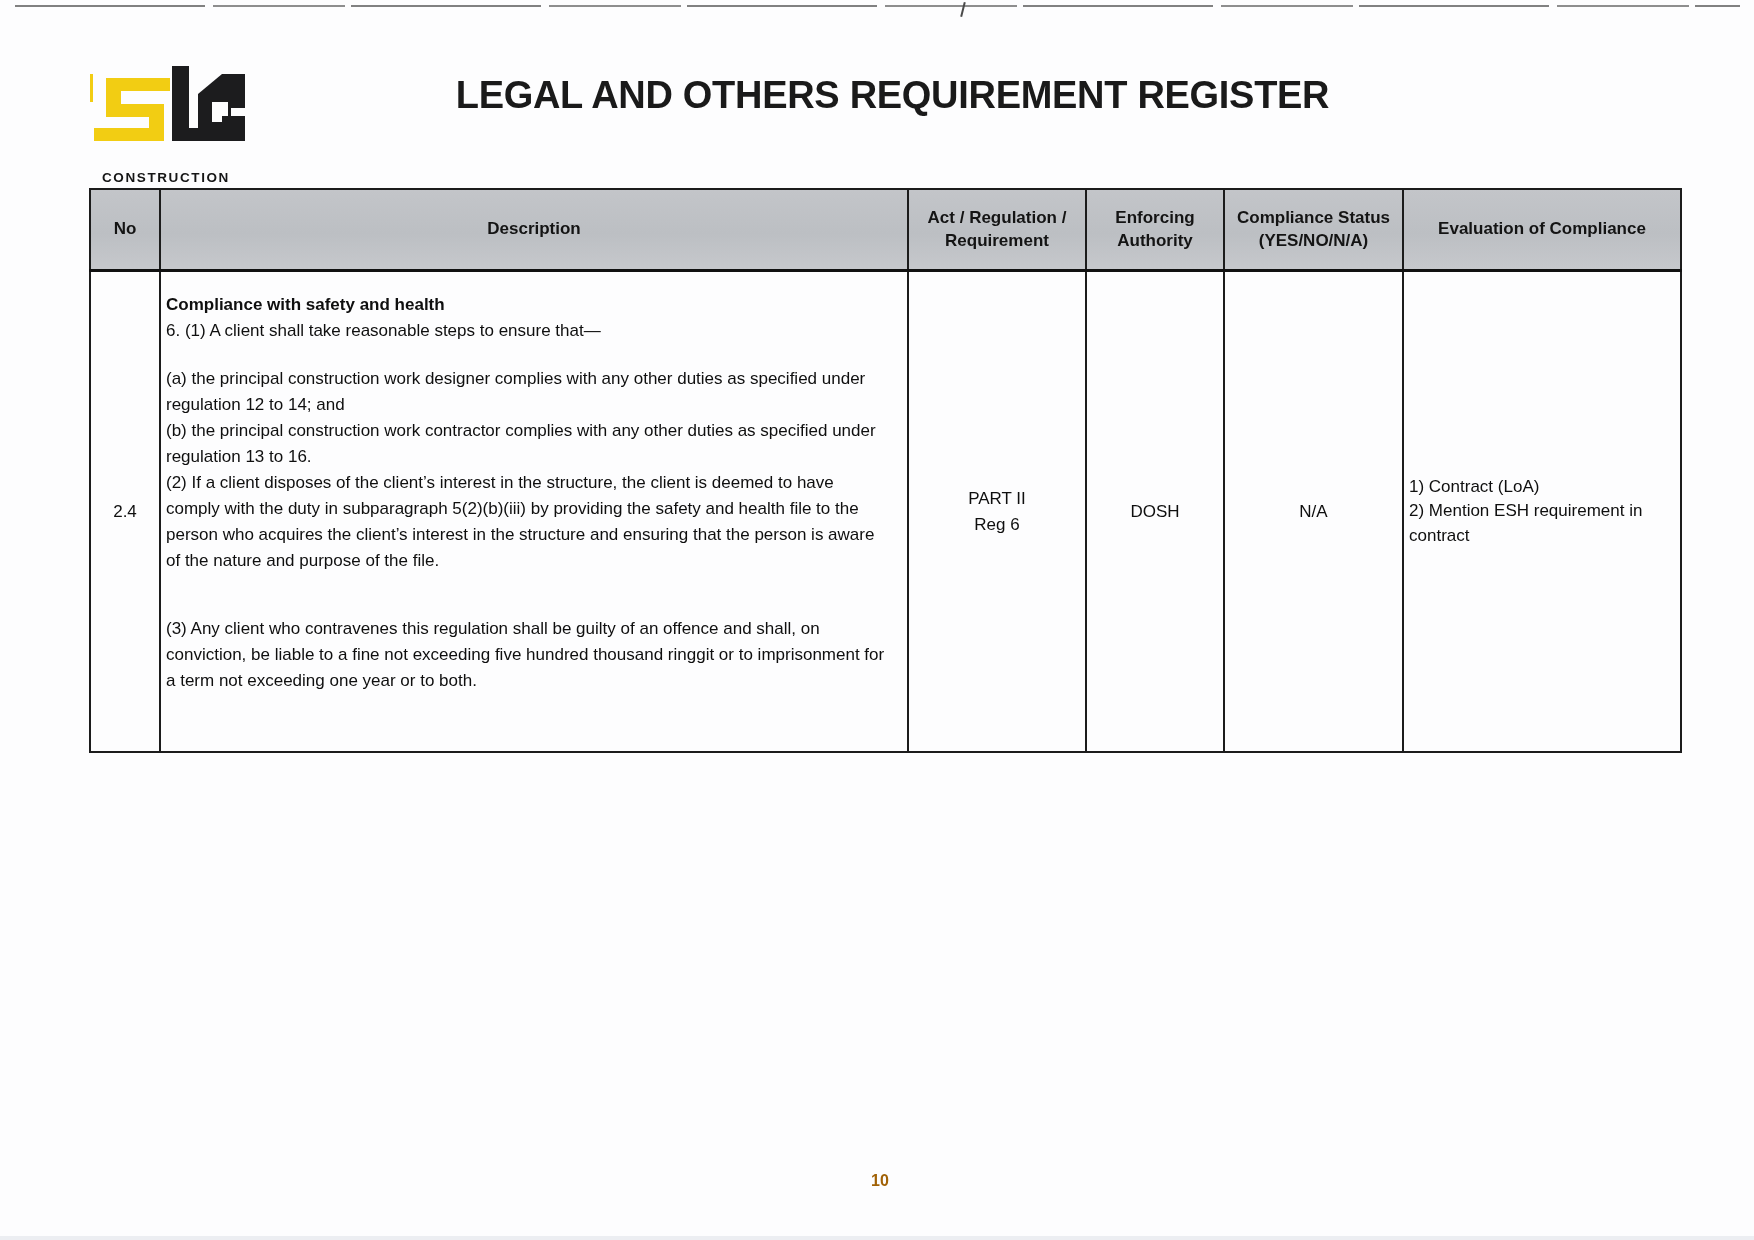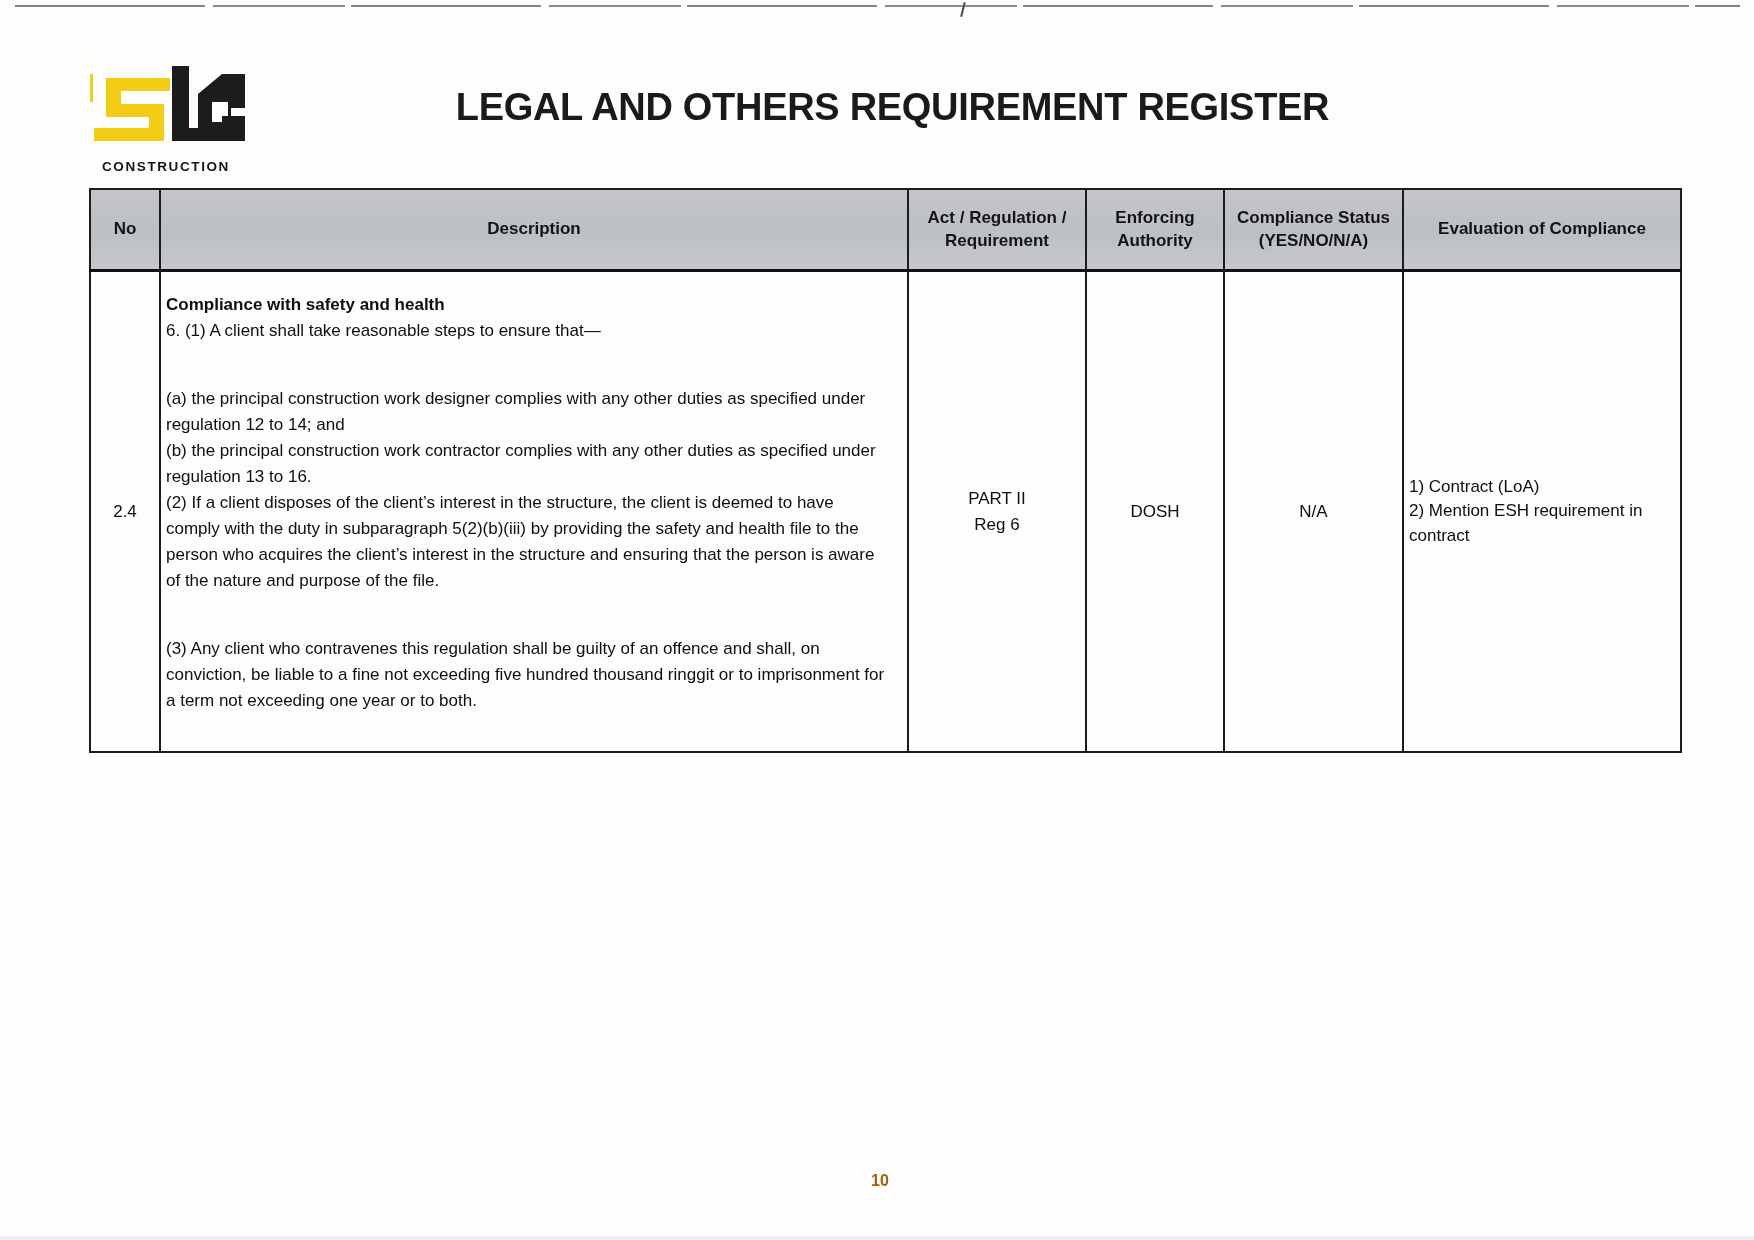--- a/index.html
+++ b/index.html
@@ -36,32 +36,32 @@
     position: absolute;
     left: 0; bottom: 0;
     width: 100%; height: 4px;
     background: #eceef2;
   }
 
   
   .logo { position: absolute; left: 72px; top: 64px; width: 190px; }
   .logo-text {
     margin-left: 30px;
-    margin-top: 7px;
+    margin-top: 18px;
     font-size: 13.5px;
     font-weight: 700;
     letter-spacing: 1.6px;
     color: #161616;
     white-space: nowrap;
   }
 
   
   .doc-title {
     position: absolute;
-    left: 97px; top: 86px;
+    left: 97px; top: 74px;
     width: 1591px;
     margin: 0;
     text-align: center;
     font-size: 38px;
     font-weight: 600;
     letter-spacing: -0.3px;
     color: #1a1a1a;
   }
 
   
@@ -99,21 +99,21 @@
   }
   .reg-table td.no-cell { height: 471px; }
   .reg-table td.desc-cell {
     text-align: left;
     vertical-align: top;
     white-space: normal;
     padding: 20px 20px 10px 5px;
   }
   .desc-heading { font-weight: 700; line-height: 26px; }
   .para { line-height: 26px; }
-  .pgap-after { margin-bottom: 42px; }
+  .pgap-after { margin-bottom: 22px; }
   .pgap-before { margin-top: 42px; }
   .reg-table td.eval-cell {
     text-align: left;
     padding: 4px 20px 4px 5px;
     line-height: 1.45;
   }
 
   
   .page-number {
     position: absolute;

